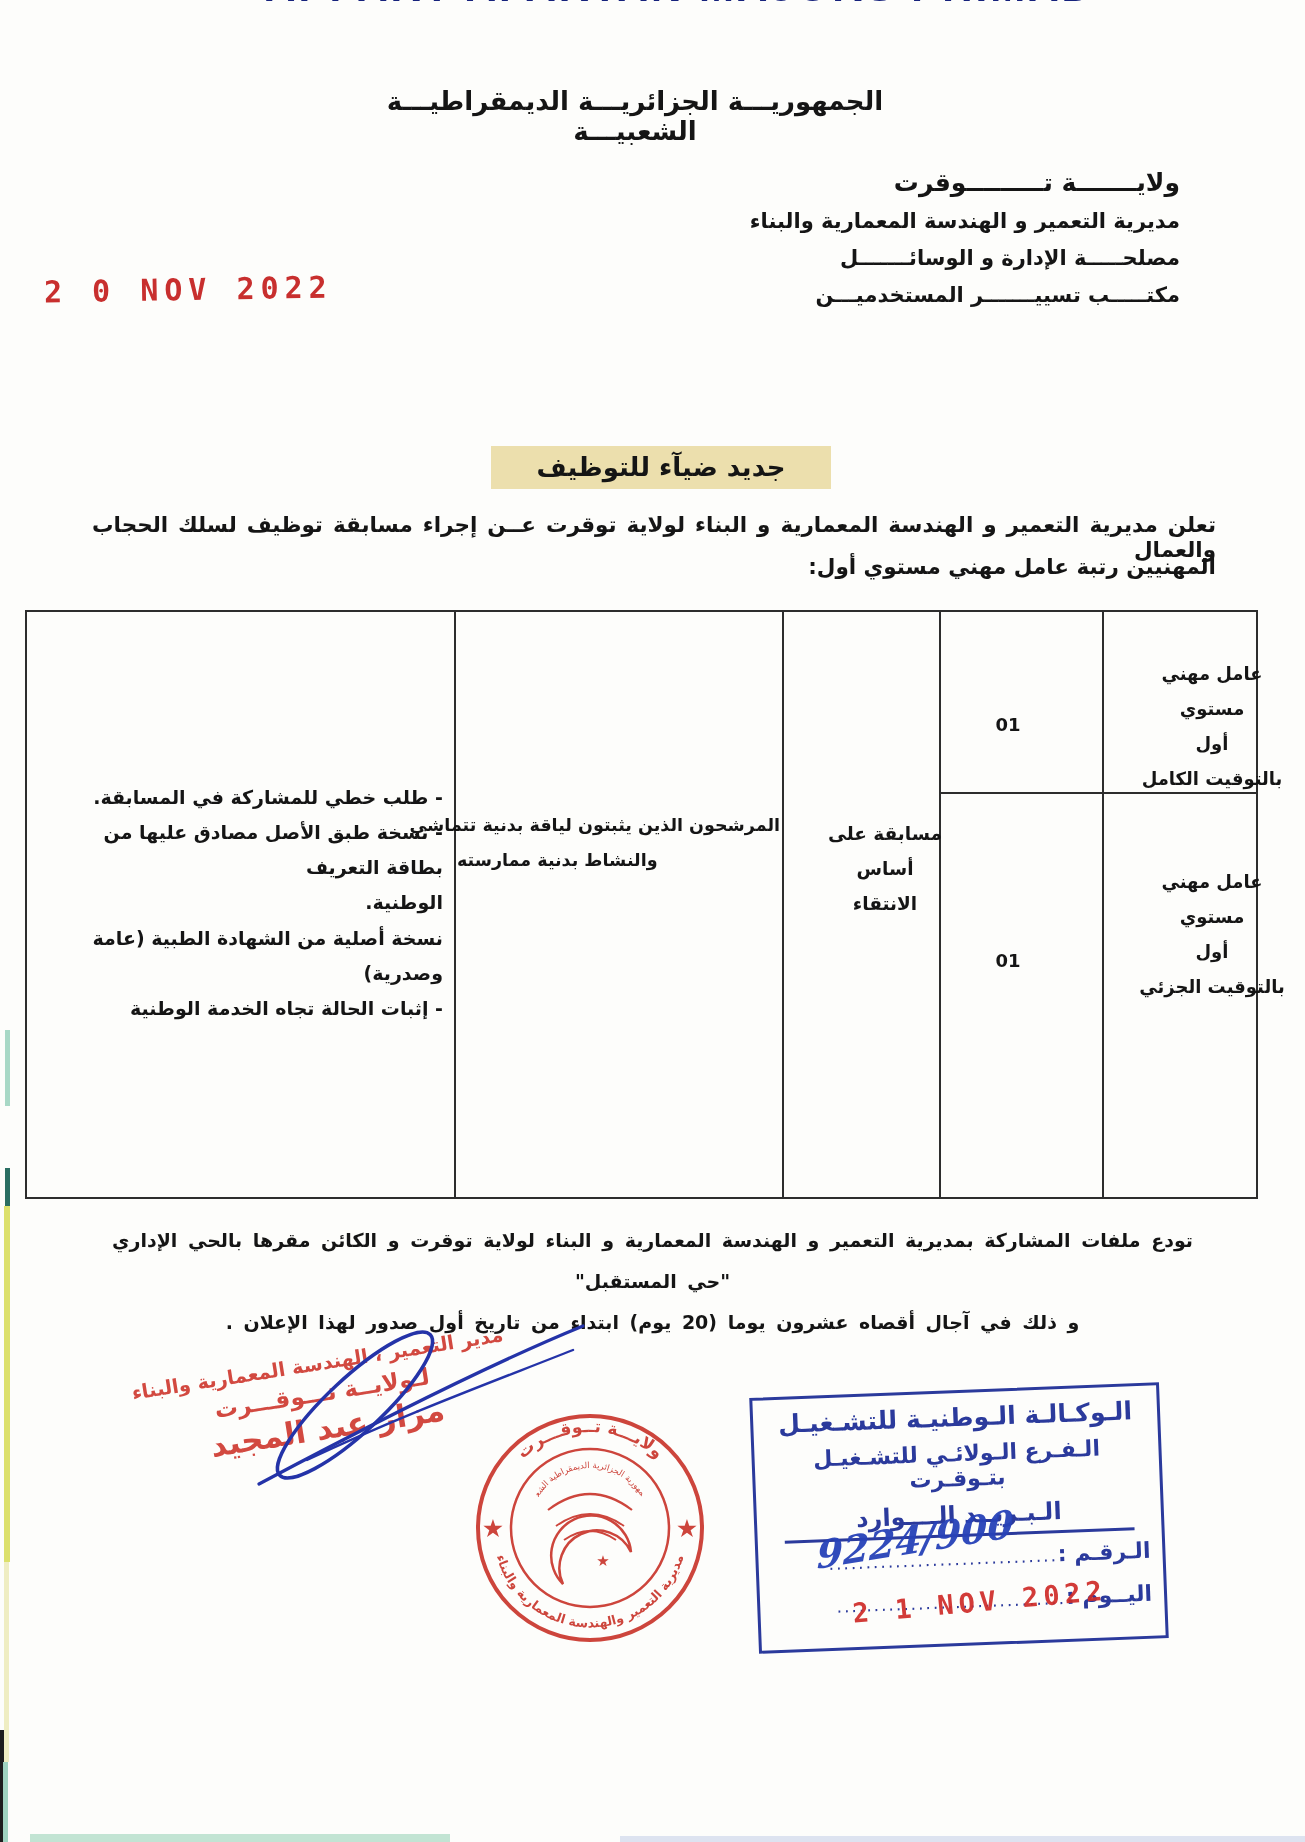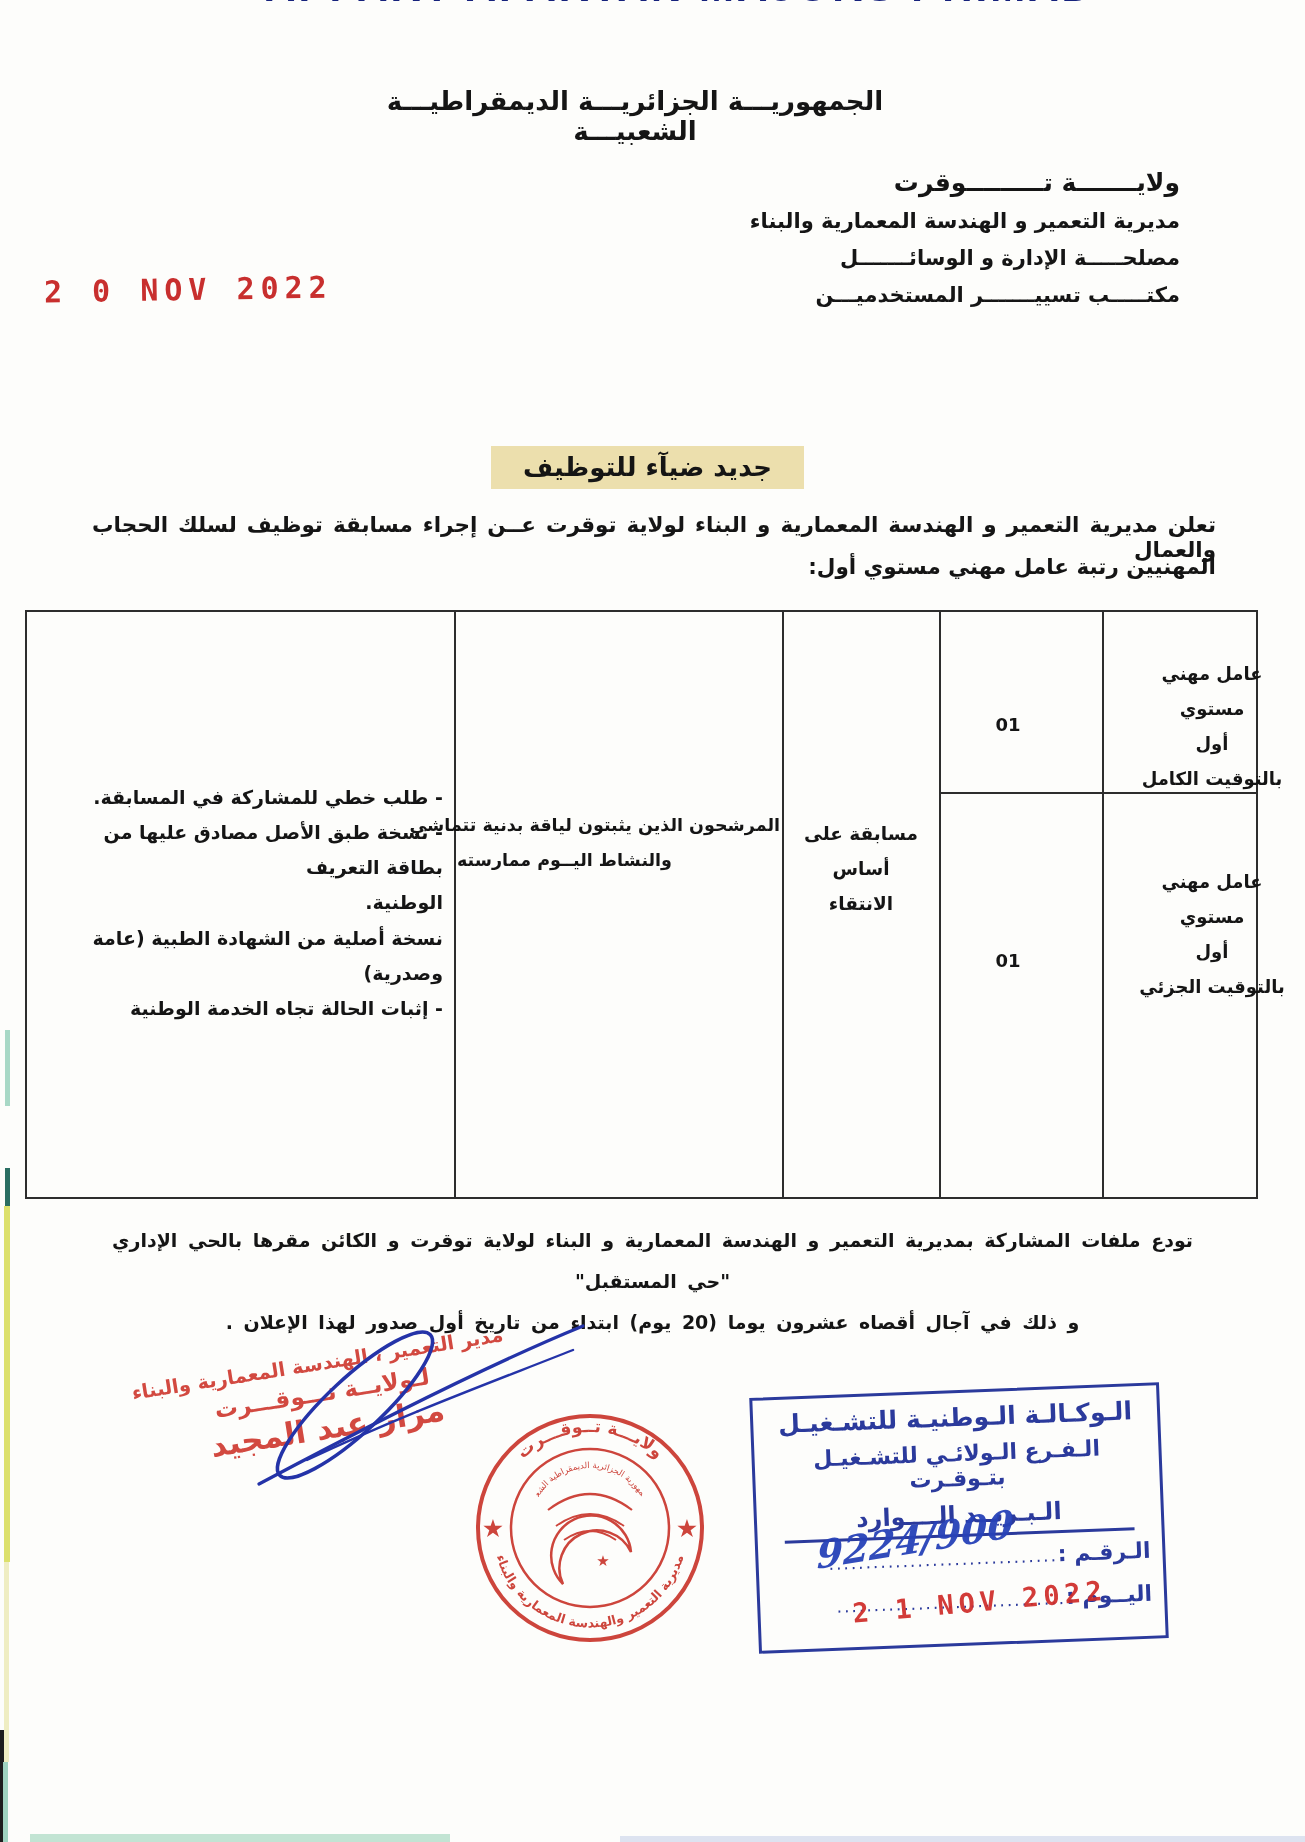--- a/index.html
+++ b/index.html
@@ -16,38 +16,38 @@
   
   .republic{position:absolute; left:330px; top:86px; width:610px; text-align:center;
     font-size:26px; font-weight:bold; direction:rtl;}
   .hdr-block{position:absolute; right:125px; top:168px; width:560px; direction:rtl; text-align:right;}
   .hdr-block .l1{font-size:25px; font-weight:bold; margin-bottom:12px;}
   .hdr-block .l2,.hdr-block .l3,.hdr-block .l4{font-size:21px; font-weight:bold; margin-bottom:13px;}
   .date-stamp-top{position:absolute; left:44px; top:272px; font-size:30px; font-weight:bold;
     color:#c4201f; letter-spacing:6px; font-family:"DejaVu Sans Mono", monospace;
     transform:rotate(-1deg); direction:ltr; opacity:.93;}
   
-  .banner{position:absolute; left:491px; top:446px; width:313px; height:43px;
+  .banner{position:absolute; left:491px; top:446px; width:340px; height:43px;
     background:#ecdfad; text-align:center; line-height:43px; font-size:26px;
     font-weight:bold; direction:rtl;}
   
   .intro1{position:absolute; left:92px; top:512px; width:1124px; direction:rtl;
     font-size:21.5px; font-weight:600; text-align:justify; text-align-last:justify;}
   .intro2{position:absolute; left:92px; top:554px; width:1124px; direction:rtl;
     font-size:21.5px; font-weight:600; text-align:right;}
   
   .grid{position:absolute; left:25px; top:610px; width:1229px; height:585px;
     border:2px solid #2d2d2d;}
   .vline{position:absolute; top:0; bottom:0; width:2px; background:#2d2d2d;}
   .v1{left:427px;} .v2{left:755px;} .v3{left:912px;} .v4{left:1075px;}
   .hsplit{position:absolute; left:912px; top:180px; width:317px; height:2px; background:#2d2d2d;}
   .cell{position:absolute; direction:rtl; font-weight:600;}
   .docs{left:18px; top:168px; width:398px; text-align:right; font-size:19px; line-height:1.85;}
   .cond{left:430px; top:196px; width:323px; text-align:left; font-size:17.5px; line-height:2.0; white-space:nowrap;}
-  .basis{left:757px; top:204px; width:154px; text-align:center; font-size:18.5px; line-height:1.9;}
+  .basis{left:757px; top:204px; width:154px; text-align:center; font-size:18.5px; line-height:1.9;padding-left:24px;}
   .count{width:138px; left:912px; text-align:center; font-size:18px; font-weight:bold; direction:ltr;}
   .count1{top:102px;} .count2{top:338px;}
   .job{left:1078px; width:150px; text-align:center; font-size:18px; line-height:1.95;padding-left:32px;}
   .job1{top:44px;} .job2{top:252px;}
   
   .closing{position:absolute; left:95px; top:1220px; width:1115px; direction:rtl;
     text-align:center; font-size:19px; font-weight:600; line-height:2.15; word-spacing:4px;}
   
   .director{position:absolute; left:108px; top:1352px; width:430px; text-align:center;
     direction:rtl; color:#cf3a31; transform:rotate(-9deg); opacity:.92;}
@@ -121,21 +121,21 @@
     <div class="cell docs">
       <div>- طلب خطي للمشاركة في المسابقة.</div>
       <div>- نسخة طبق الأصل مصادق عليها من بطاقة التعريف</div>
       <div>الوطنية.</div>
       <div>نسخة أصلية من الشهادة الطبية (عامة وصدرية)</div>
       <div>- إثبات الحالة تجاه الخدمة الوطنية</div>
     </div>
 
     <div class="cell cond">
       <div>المرشحون الذين يثبتون لياقة بدنية تتماشي</div>
-      <div>والنشاط اليــوم ممارسته</div>
+      <div>والنشاط بدنية ممارسته</div>
     </div>
 
     <div class="cell basis">
       <div>مسابقة على أساس</div>
       <div>الانتقاء</div>
     </div>
 
     <div class="cell count count1">01</div>
     <div class="cell count count2">01</div>
 

